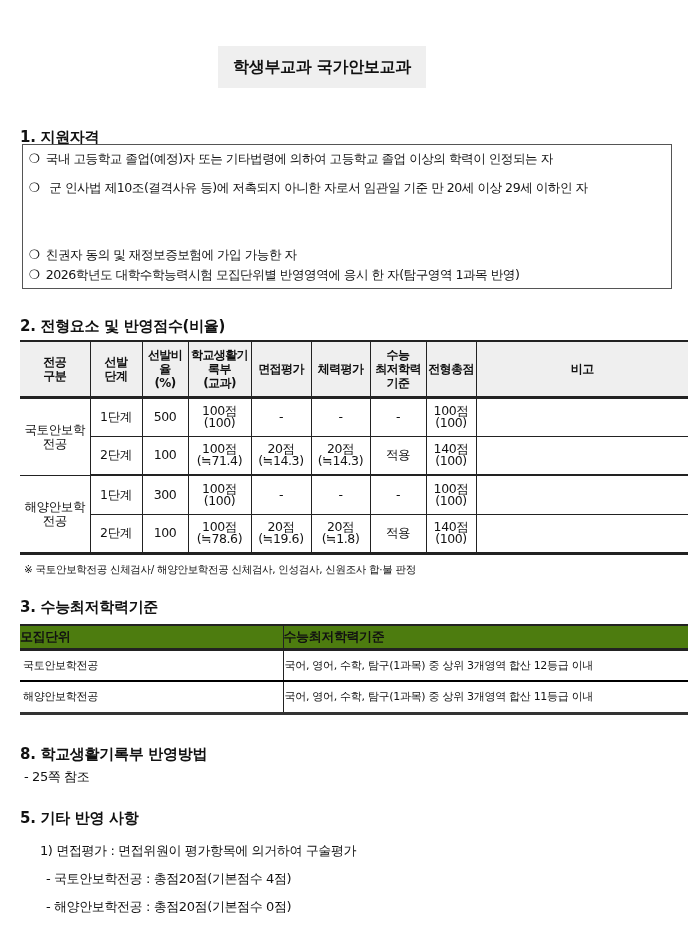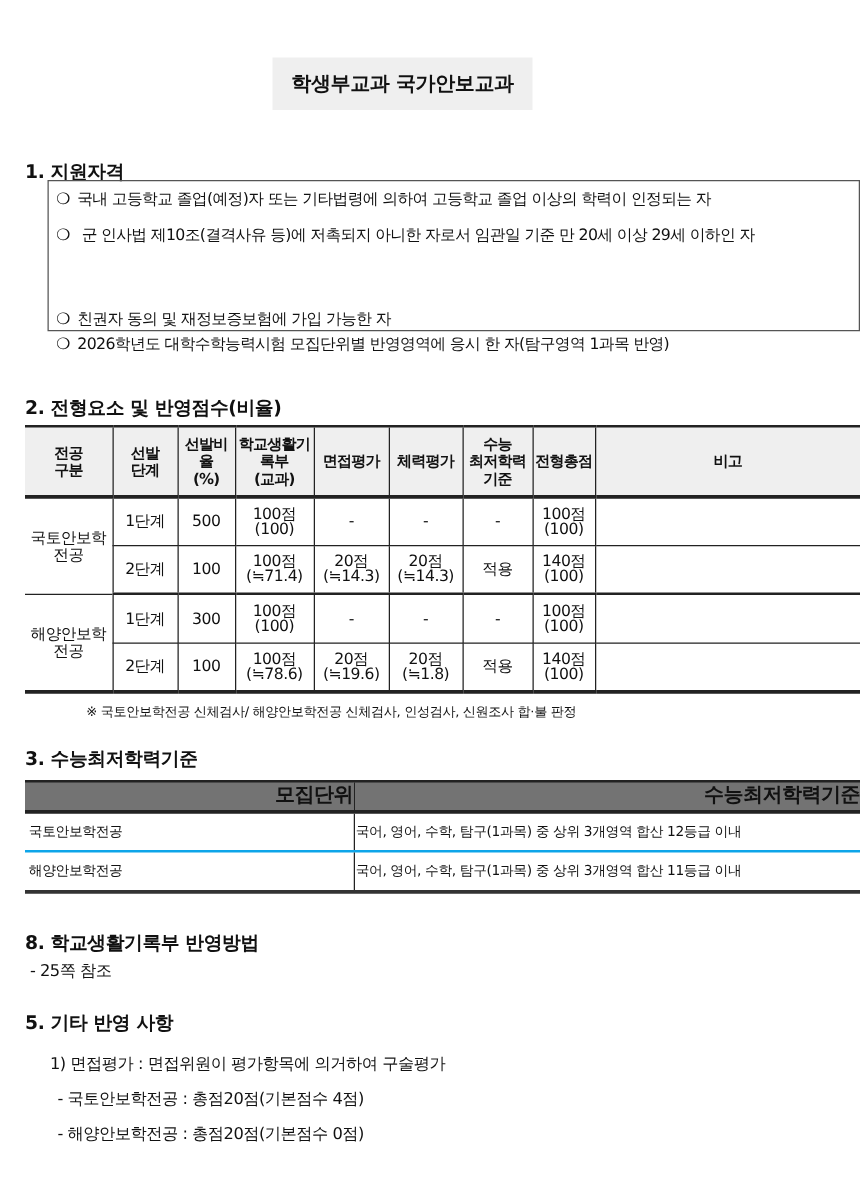--- a/index.html
+++ b/index.html
@@ -21,22 +21,22 @@
       letter-spacing: -0.3px;
     }
     .section-heading {
       position: absolute;
       left: 20px;
       font-size: 15px; font-weight: bold;
       letter-spacing: -0.3px;
     }
     .qual-box {
       position: absolute;
-      left: 38px; top: 144px;
-      width: 650px; height: 121px;
+      left: 22px; top: 144px;
+      width: 650px; height: 145px;
       border: 1px solid #555;
     }
     .qual-line {
       position: absolute;
       left: 6px;
       font-size: 12.6px;
       letter-spacing: -0.5px;
       white-space: nowrap;
     }
     .qual-line.note { left: 14px; }
@@ -74,44 +74,43 @@
     .t2 td.major { border-left: none; line-height: 14px; vertical-align: middle; }
     .t2 td.last { border-right: none; }
     .t2 tr.grp-end td { border-bottom: 2px solid #222; }
     .t2 tr.final td { border-bottom: 3px solid #222; }
 
     .note-line {
       position: absolute;
       left: 24px; top: 563px;
       font-size: 10.5px;
       letter-spacing: -0.3px;
-      margin-left: 45px;
     }
 
     .t3 {
       left: 20px; top: 624px;
       width: 668px;
       font-size: 11px;
     }
     .t3 th {
-      background: #737373;
+      background: #4d7c0f;
       font-weight: bold;
-      font-size: 16px;
+      font-size: 13px;
       border-top: 2px solid #222;
       border-bottom: 3px solid #222;
       height: 24px;
-      text-align: right;
+      text-align: left;
       letter-spacing: -0.4px;
     }
     .t3 th.c1 { width: 263px; border-right: 1px solid #222; }
     .t3 td {
       height: 32px;
       font-size: 11px;
       letter-spacing: -0.3px;
-      border-bottom: 2px solid #0ea5e9;
+      border-bottom: 2px solid #000000;
     }
     .t3 tr:last-child td { border-bottom: 3px solid #333; }
     .t3 td.c1 { padding-left: 3px; border-right: 1px solid #222; }
     .t3 td.c2 { padding-left: 1px; }
 
     .plain {
       position: absolute;
       font-size: 13px;
       letter-spacing: -0.4px;
       white-space: nowrap;

